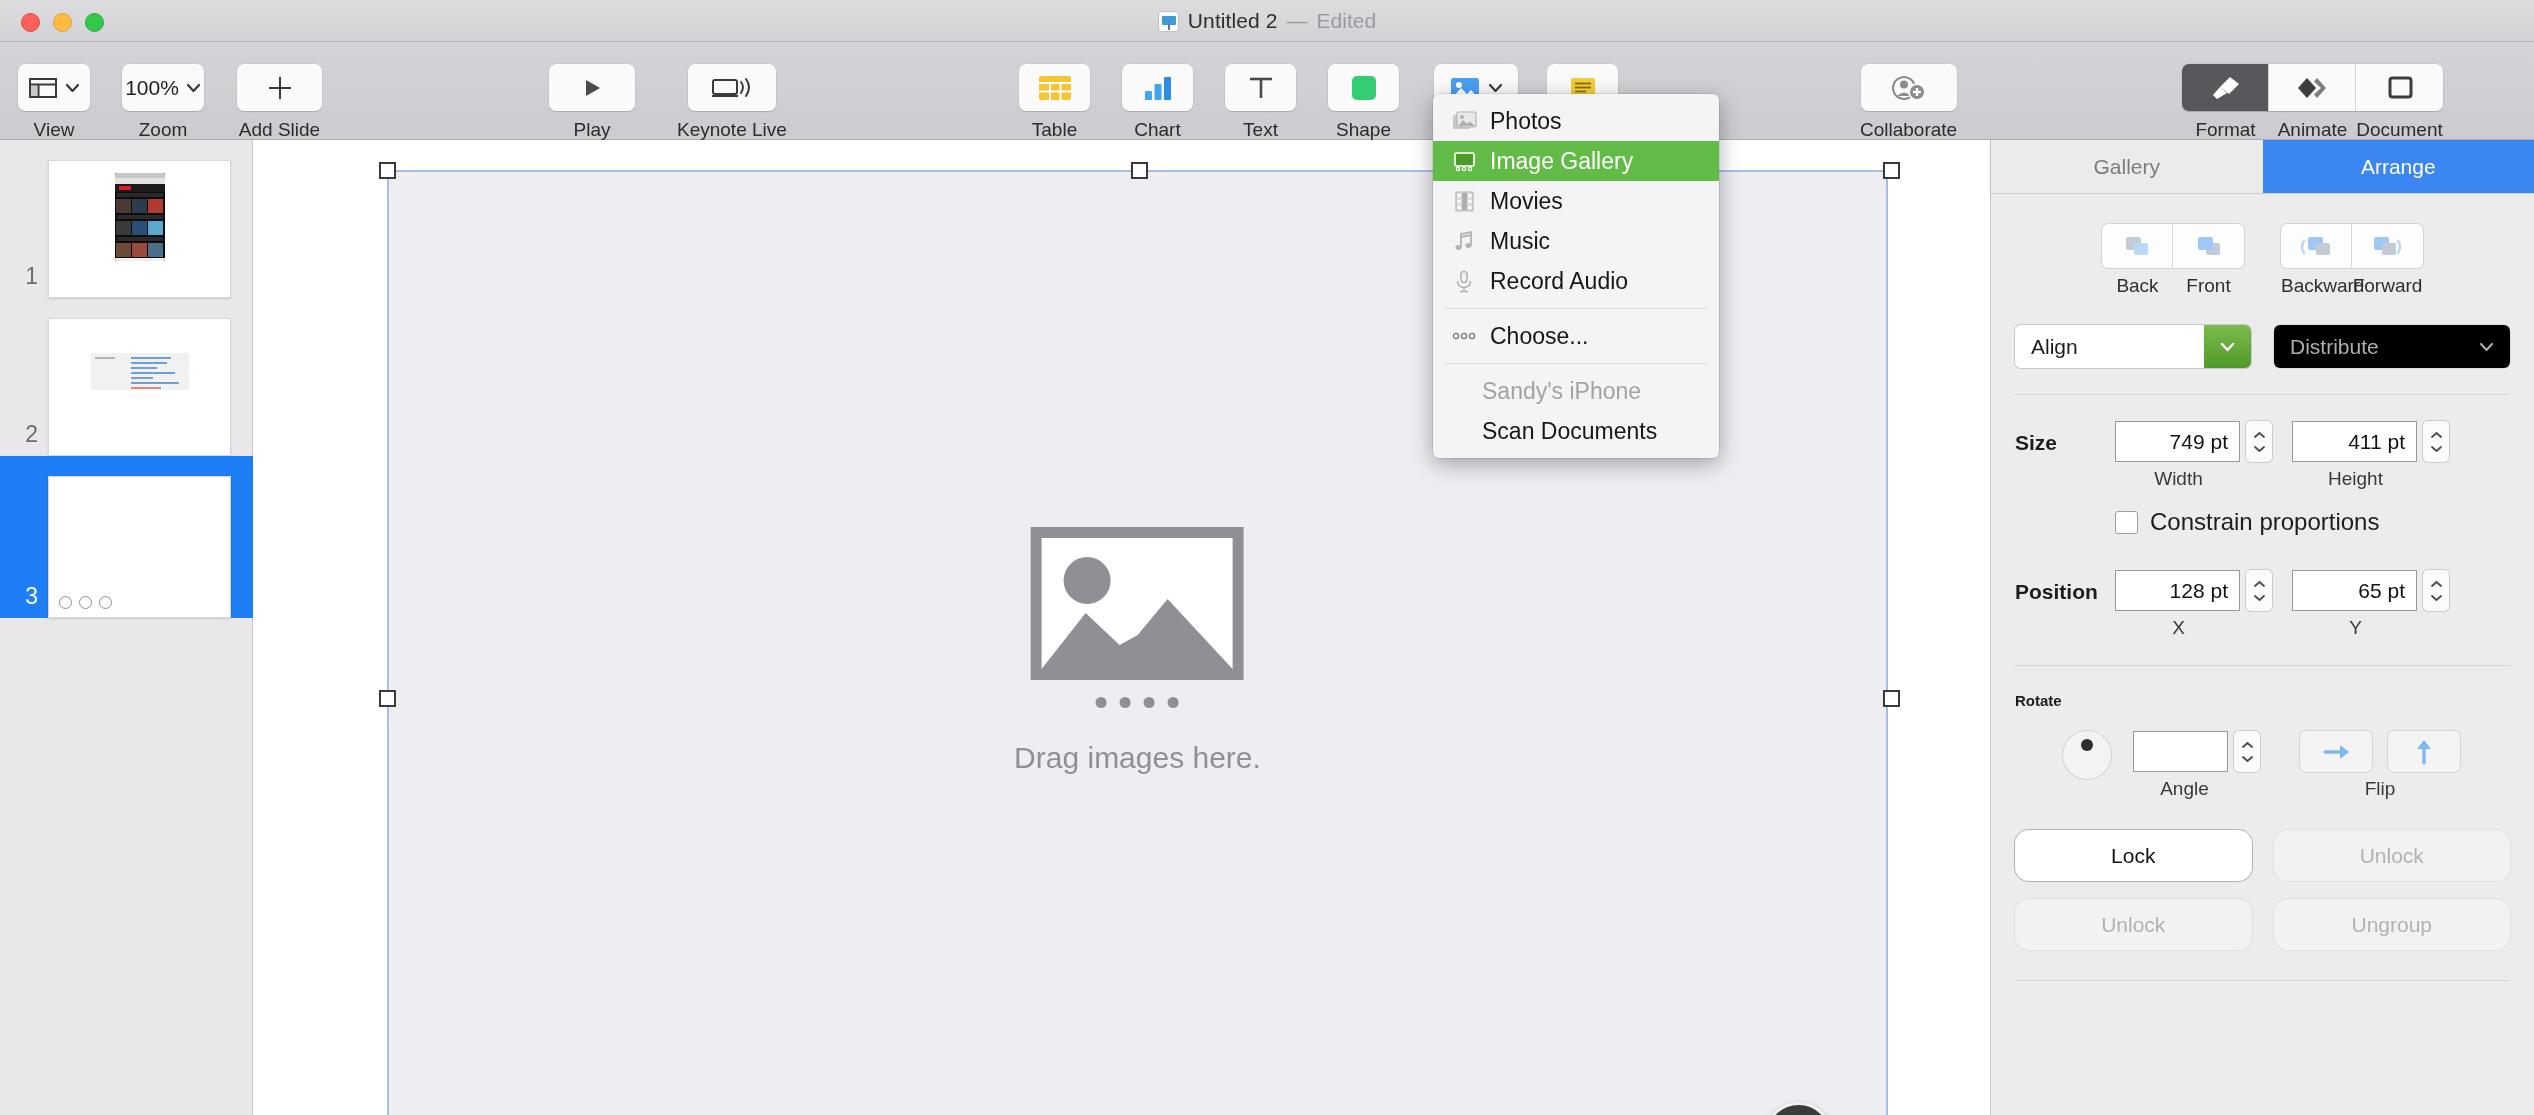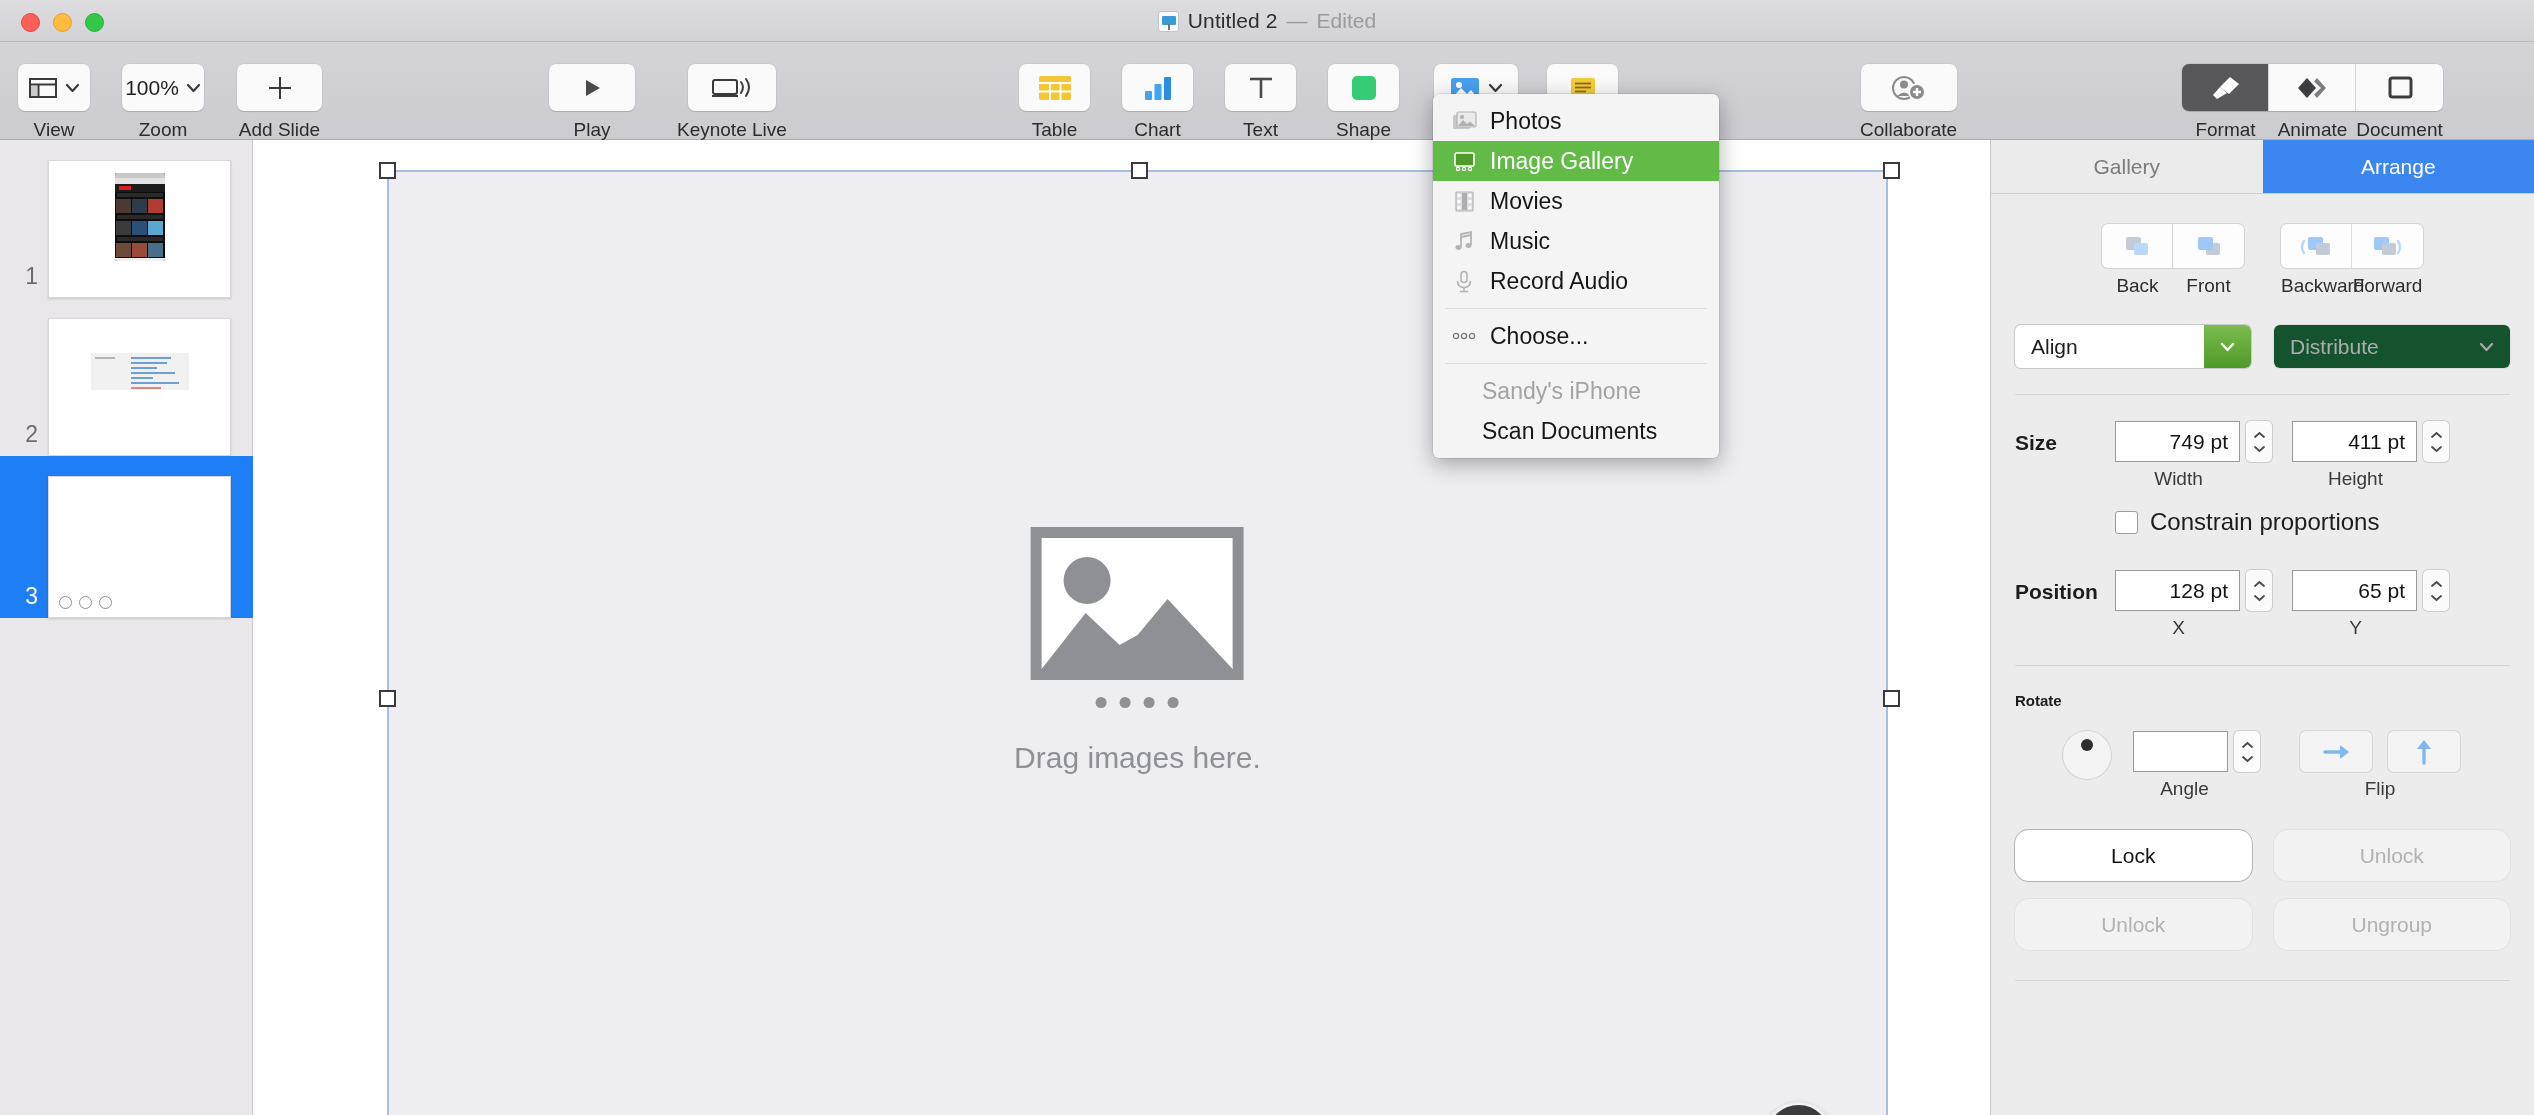--- a/index.html
+++ b/index.html
@@ -180,21 +180,21 @@
   .popup {
     flex: 1; height: 43px; border-radius: 6px; background: #ffffff; position: relative;
     display: flex; align-items: center; padding-left: 16px; font-size: 21px; color: #1d1d1f;
     box-shadow: 0 0 0 1px #c9c9cb, 0 1px 1px rgba(0,0,0,.07);
   }
   .popup .chev-box {
     position: absolute; right: 0; top: 0; bottom: 0; width: 47px;
     background: linear-gradient(to bottom, #7cbb4e, #4f9a2a);
     border-radius: 0 6px 6px 0; display: flex; align-items: center; justify-content: center;
   }
-  .popup.disabled { background: #14532d; color: #adadaf; box-shadow: 0 0 0 1px #dedede; }
+  .popup.disabled { background: #000000; color: #adadaf; box-shadow: 0 0 0 1px #dedede; }
   .popup.disabled .chev-box { background: transparent; }
 
   .divider { height: 1px; background: #d5d5d5; margin: 26px 0; }
   .field-row { display: flex; align-items: flex-start; gap: 0; }
   .field-label { font-size: 21px; color: #1d1d1f; font-weight: 600; padding-top: 10px; width: 100px; }
   .field-group { display: flex; flex-direction: column; align-items: center; }
   .field-pack { display: flex; align-items: center; gap: 6px; }
   .num-input {
     width: 125px; height: 41px; background: #ffffff; border: 1px solid #9a9a9c;
     display: flex; align-items: center; justify-content: flex-end; padding-right: 11px;

